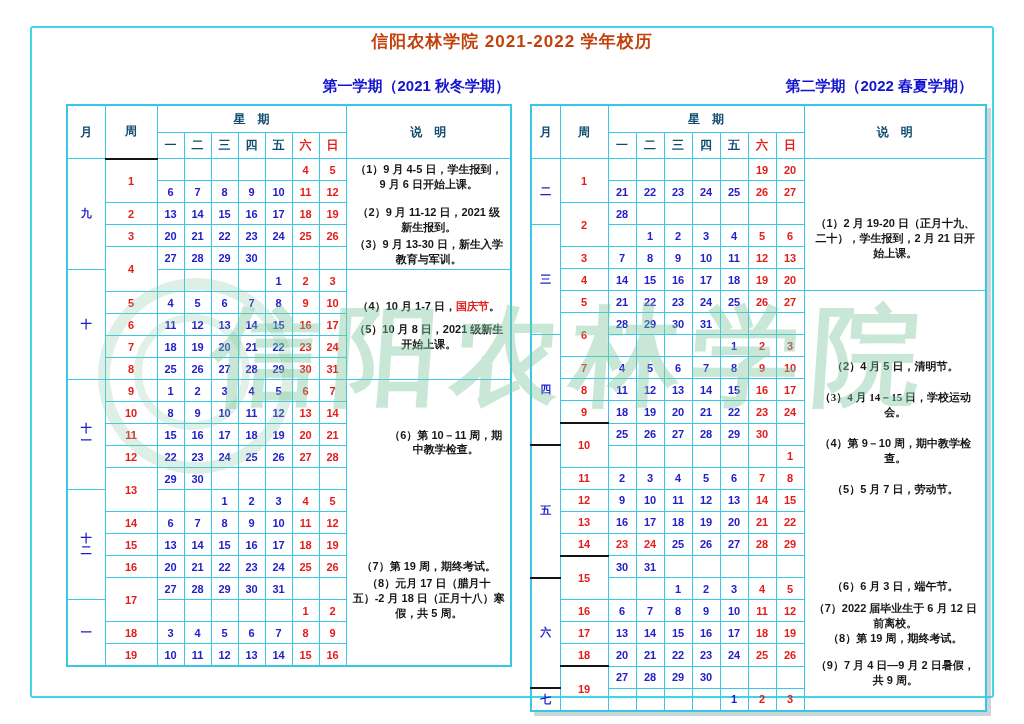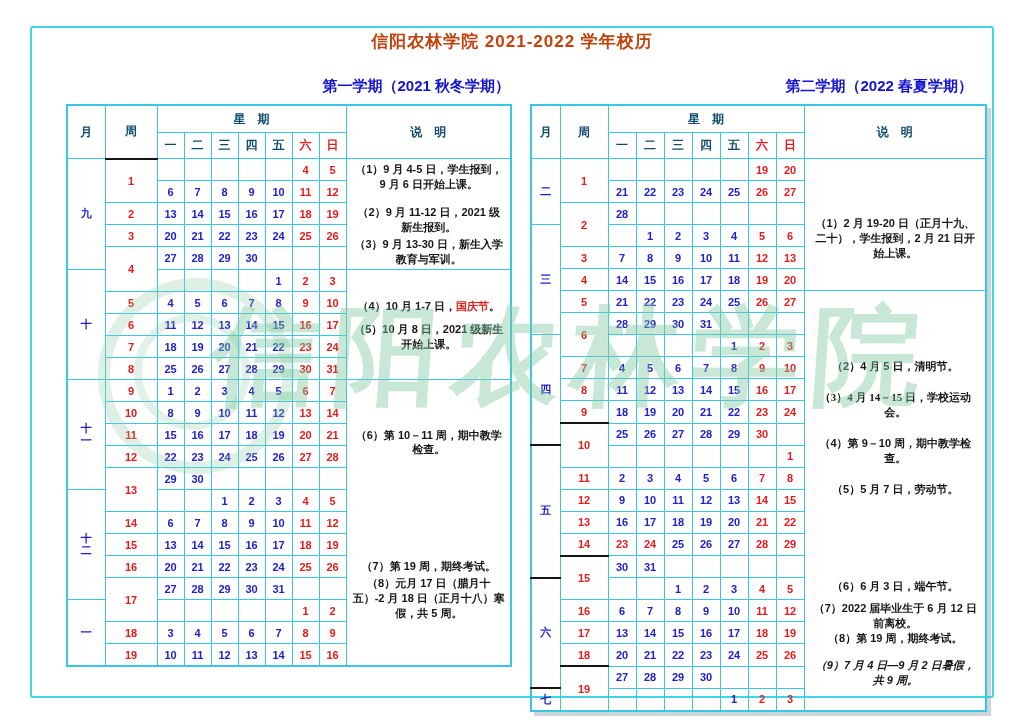--- a/index.html
+++ b/index.html
@@ -218,21 +218,21 @@
 一</td>
         <td class="week-cell" rowspan="1">9</td>
         <td class="day-blue">1</td>
         <td class="day-blue">2</td>
         <td class="day-blue">3</td>
         <td class="day-blue">4</td>
         <td class="day-blue">5</td>
         <td class="day-red">6</td>
         <td class="day-red">7</td>
         <td class="notes-cell" rowspan="13">
-          <div class="note" style="margin-top: 3px;"><span>（6）第 10－11 周，期中教学检查。</span></div>
+          <div class="note" style="margin-top: 3px; margin-left: 34px;"><span>（6）第 10－11 周，期中教学检查。</span></div>
           <div class="note" style="margin-top: 102px;"><span>（7）第 19 周，期终考试。</span></div>
           <div class="note" style="margin-top: 2px;"><span>（8）元月 17 日（腊月十五）-2 月 18 日（正月十八）寒假，共 5 周。</span></div>
         </td>
       </tr>
       <tr>
         <td class="week-cell" rowspan="1">10</td>
         <td class="day-blue">8</td>
         <td class="day-blue">9</td>
         <td class="day-blue">10</td>
         <td class="day-blue">11</td>
@@ -457,21 +457,21 @@
         <td class="day-red">26</td>
         <td class="day-red">27</td>
         <td class="notes-cell" rowspan="19">
           <div class="note" style="margin-top: 46px;"><span>（2）4 月 5 日，清明节。</span></div>
           <div class="note" style="margin-top: 16px; font-family: Liberation Serif, serif;"><span>（3）4 月 14－15 日，学校运动会。</span></div>
           <div class="note" style="margin-top: 16px;"><span>（4）第 9－10 周，期中教学检查。</span></div>
           <div class="note" style="margin-top: 16px;"><span>（5）5 月 7 日，劳动节。</span></div>
           <div class="note" style="margin-top: 82px;"><span>（6）6 月 3 日，端午节。</span></div>
           <div class="note" style="margin-top: 8px;"><span>（7）2022 届毕业生于 6 月 12 日前离校。</span></div>
           <div class="note" style="margin-top: 0;"><span>（8）第 19 周，期终考试。</span></div>
-          <div class="note" style="margin-top: 12px; font-style: italic;"><span>（9）7 月 4 日—9 月 2 日暑假，共 9 周。</span></div>
+          <div class="note" style="margin-top: 12px;"><span>（9）7 月 4 日—9 月 2 日暑假，共 9 周。</span></div>
         </td>
       </tr>
       <tr>
         <td class="week-cell" rowspan="2">6</td>
         <td class="day-blue">28</td>
         <td class="day-blue">29</td>
         <td class="day-blue">30</td>
         <td class="day-blue">31</td>
         <td class="day-blue"></td>
         <td class="day-red"></td>

